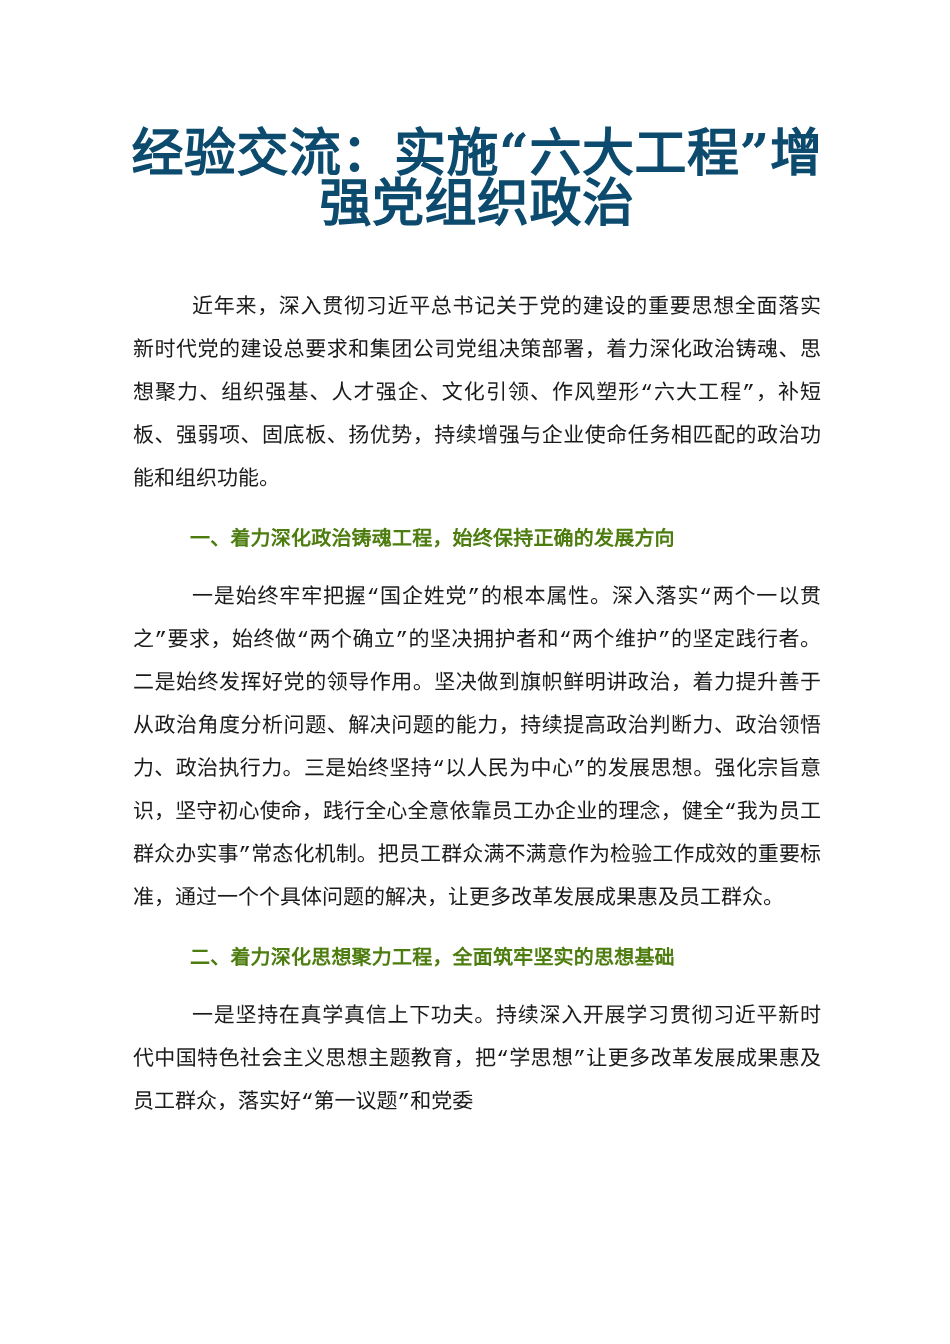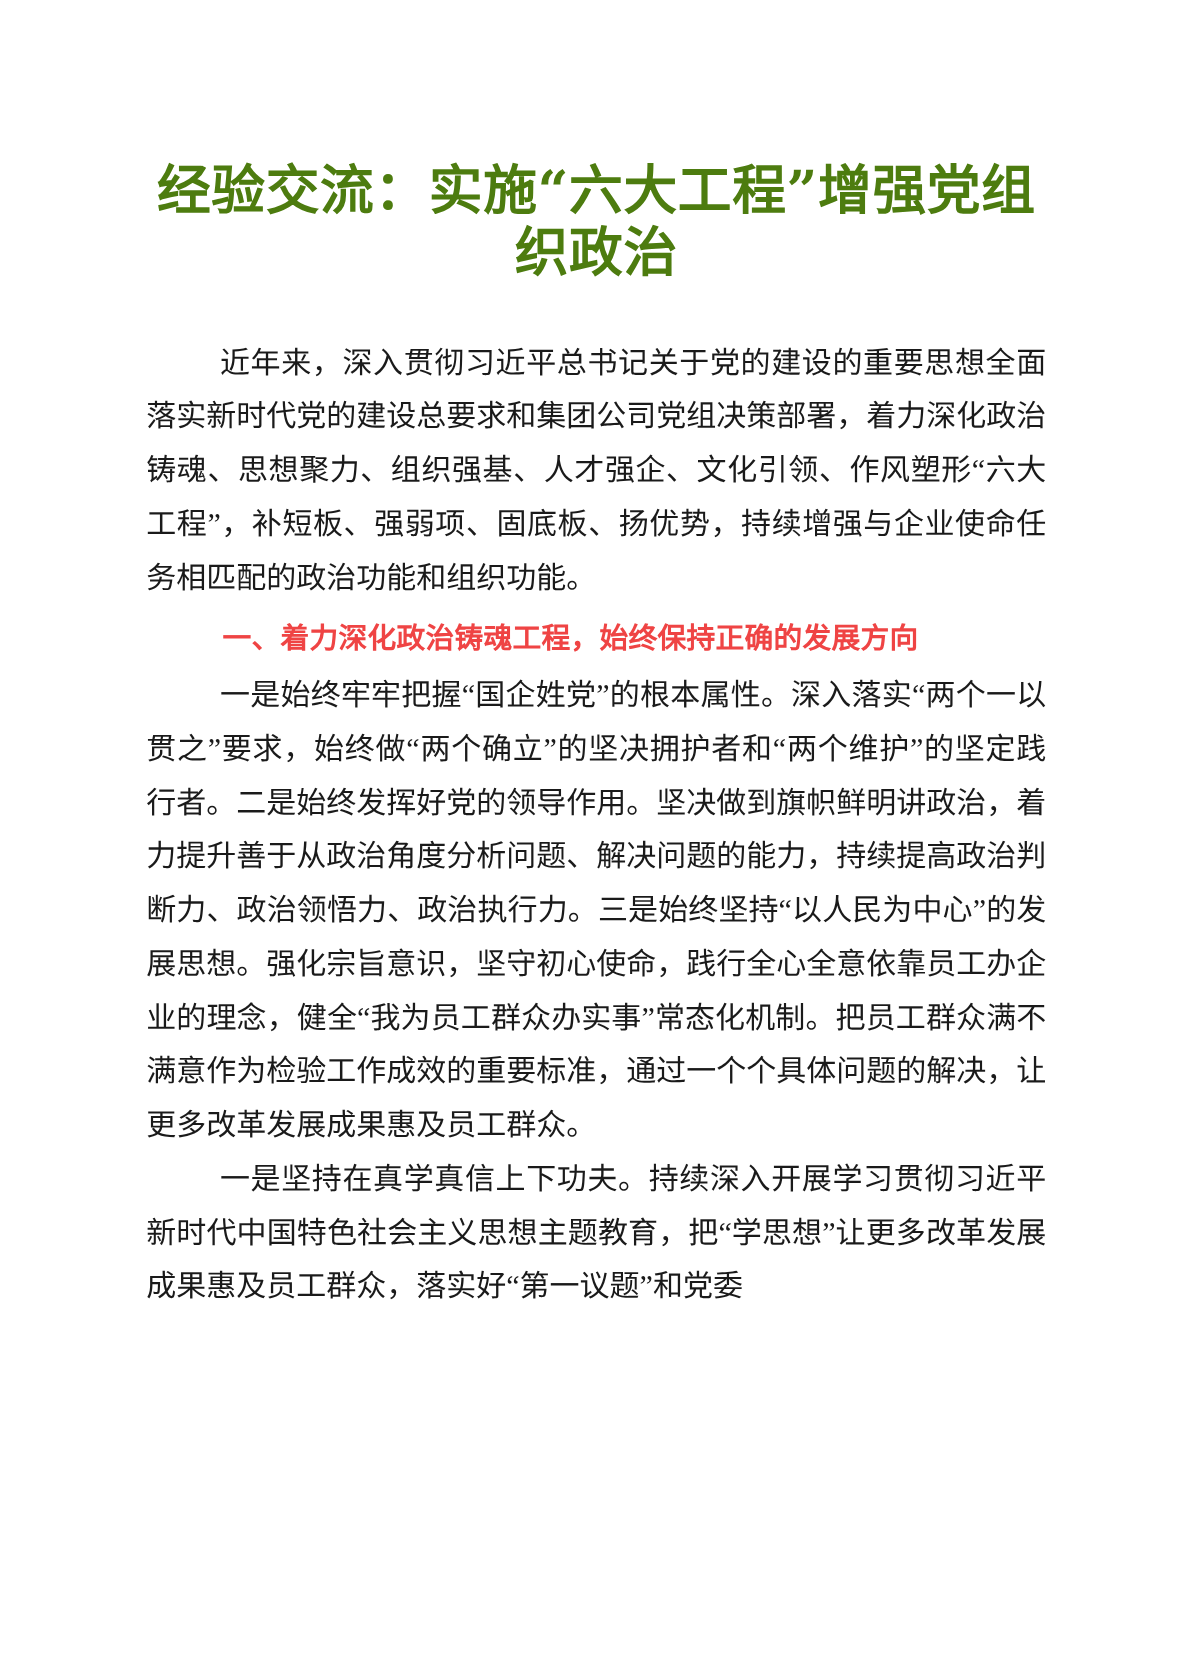--- a/index.html
+++ b/index.html
@@ -23,61 +23,61 @@
     position: absolute;
     left: 117px;
     top: 0;
     width: 720px;
   }
 
   
   .doc-title {
     font-family: "DejaVu Serif", "Liberation Serif", serif;
     font-weight: 700;
-    font-size: 43px;
+    font-size: 52px;
     line-height: 50px;
-    color: #4d7c0f;
+    color: #0c4a6e;
     text-align: center;
     letter-spacing: 0.5px;
     margin: 0;
     padding-top: 128px;
     padding-bottom: 0;
     width: 720px;
   }
 
   .doc-title .tline {
     display: block;
   }
 
   
   .section-heading {
     font-family: "Liberation Sans", "DejaVu Sans", sans-serif;
     font-weight: 700;
-    font-size: 23px;
+    font-size: 20px;
     line-height: 43px;
-    color: #ef4444;
+    color: #4d7c0f;
     text-indent: 57px;
     letter-spacing: 0.2px;
-    margin: 4px;
+    margin: 16px;
     white-space: nowrap;
   }
 
   
   .body-para {
-    font-family: Liberation Serif, serif;
+    font-family: Liberation Mono, monospace;
     font-weight: 400;
-    font-size: 24px;
+    font-size: 21px;
     line-height: 43px;
     color: #1a1a1a;
     text-align: justify;
     text-align-last: left;
     text-justify: inter-character;
     text-indent: 59px;
     letter-spacing: 0;
-    margin: 0;
+    margin: 16px;
     word-break: break-all;
   }
 
   .lead-para {
     margin-bottom: 0;
   }
 
   
   .gap-after-title { height: 42px; }
 </style>
@@ -92,17 +92,18 @@
     </h1>
 
     <div class="gap-after-title"></div>
 
     <p class="body-para lead-para">近年来，深入贯彻习近平总书记关于党的建设的重要思想全面落实新时代党的建设总要求和集团公司党组决策部署，着力深化政治铸魂、思想聚力、组织强基、人才强企、文化引领、作风塑形“六大工程”，补短板、强弱项、固底板、扬优势，持续增强与企业使命任务相匹配的政治功能和组织功能。</p>
 
     <h2 class="section-heading">一、着力深化政治铸魂工程，始终保持正确的发展方向</h2>
 
     <p class="body-para">一是始终牢牢把握“国企姓党”的根本属性。深入落实“两个一以贯之”要求，始终做“两个确立”的坚决拥护者和“两个维护”的坚定践行者。二是始终发挥好党的领导作用。坚决做到旗帜鲜明讲政治，着力提升善于从政治角度分析问题、解决问题的能力，持续提高政治判断力、政治领悟力、政治执行力。三是始终坚持“以人民为中心”的发展思想。强化宗旨意识，坚守初心使命，践行全心全意依靠员工办企业的理念，健全“我为员工群众办实事”常态化机制。把员工群众满不满意作为检验工作成效的重要标准，通过一个个具体问题的解决，让更多改革发展成果惠及员工群众。</p>
 
+    <h2 class="section-heading">二、着力深化思想聚力工程，全面筑牢坚实的思想基础</h2>
 
     <p class="body-para">一是坚持在真学真信上下功夫。持续深入开展学习贯彻习近平新时代中国特色社会主义思想主题教育，把“学思想”让更多改革发展成果惠及员工群众，落实好“第一议题”和党委</p>
 
   </div>
 </div>
 
 </body></html>

